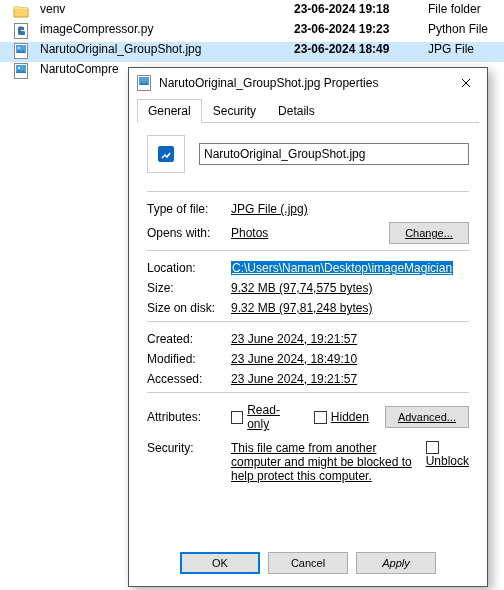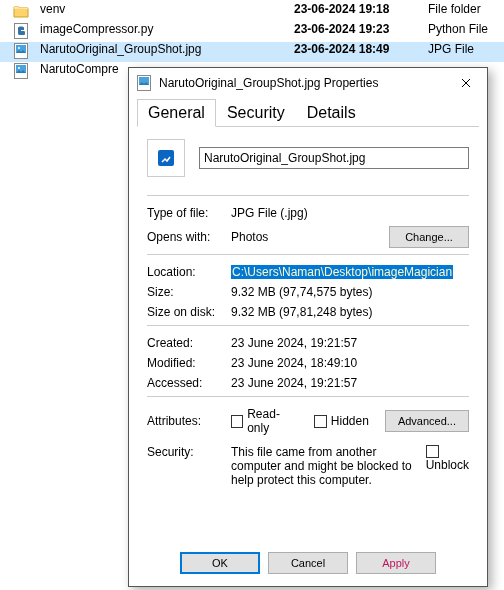--- a/index.html
+++ b/index.html
@@ -15,37 +15,37 @@
 .filelist .type { flex: 1; }
 
 
 .dialog { position: absolute; left: 128px; top: 67px; width: 360px; height: 520px; background: #fff; border: 1px solid #555; box-shadow: 4px 4px 10px rgba(0,0,0,0.3); }
 .titlebar { display: flex; align-items: center; height: 30px; padding: 0 6px; }
 .titlebar .ticon { width: 18px; height: 18px; display:flex; align-items:center; justify-content:center; margin-right:6px; }
 .titlebar .title { flex: 1; font-size: 12px; }
 .titlebar .close { width: 30px; height: 24px; display:flex; align-items:center; justify-content:center; }
 
 .tabs { display:flex; border-bottom:1px solid #ccc; margin: 0 8px; }
-.tab { padding: 4px 10px; font-size:16px; border:1px solid transparent; position:relative; top:1px; }
+.tab { padding: 4px 10px; font-size:12px; border:1px solid transparent; position:relative; top:1px; }
 .tab.active { border:1px solid #ccc; border-bottom:1px solid #fff; background:#fff; }
 
 .content { padding: 12px 18px; font-size: 12px; }
 .headrow { display:flex; align-items:center; gap:14px; margin-bottom:18px; }
 .bigicon { width: 38px; height: 38px; border:1px solid #ccc; display:flex; align-items:center; justify-content:center; }
 .nameinput { flex:1; border:1px solid #7a7a7a; padding:3px 4px; font-size:12px; height:22px; }
 .hr { border-top:1px solid #ccc; margin:4px 0 10px 0; }
 
 .prop { display:flex; margin: 6px 0; }
 .prop .label { flex: 0 0 84px; }
-.prop .value { flex: 1; }
+.prop .value { flex: 1; text-decoration: underline; }
 .value.highlight { background:#0078d7; color:#fef9c3; padding:0 1px; display:inline; }
 
 .btn { border:1px solid #adadad; background:#e1e1e1; font-size:11px; padding:2px 14px; min-width:80px; height:22px; display:inline-flex; align-items:center; justify-content:center; }
 .btn.def { border:1px solid #0078d7; box-shadow: inset 0 0 0 1px #0078d7; }
-.btn.dis { color:#be185d; }
+.btn.dis { color:#000000;font-style:italic; }
 
 .attrrow { display:flex; align-items:center; }
 .attrrow .cbwrap { display:flex; align-items:center; margin-right:16px; }
 .cb { width:13px; height:13px; border:1px solid #333; margin-right:4px; background:#fff; }
 
 .buttons { position:absolute; bottom:12px; left:0; right:0; display:flex; justify-content:center; gap:8px; }
 
 .folder-svg { width:16px; height:14px; }
 .py-svg, .jpg-svg { width:14px; height:16px; }
 .jpg-badge { width:20px; height:20px; }

